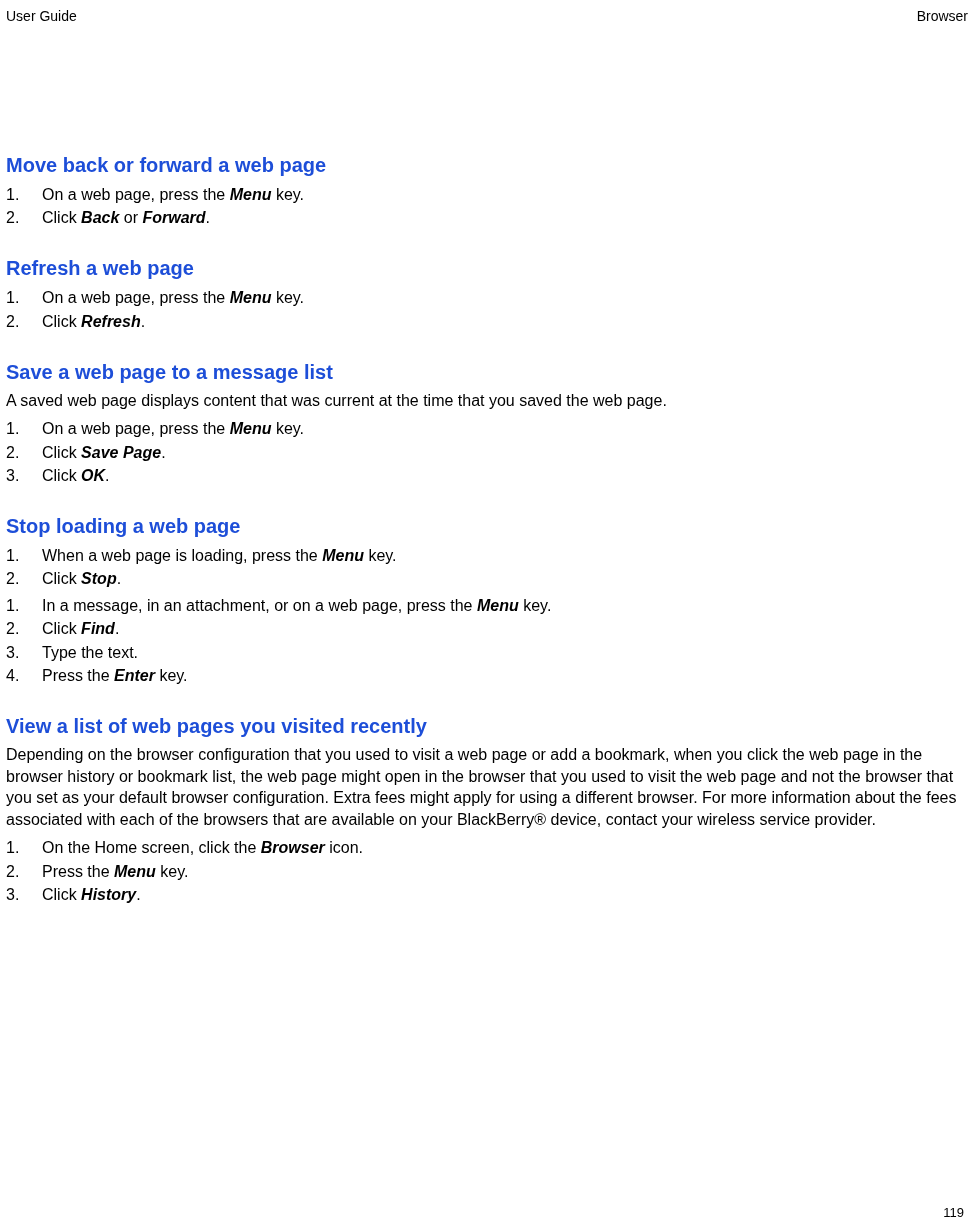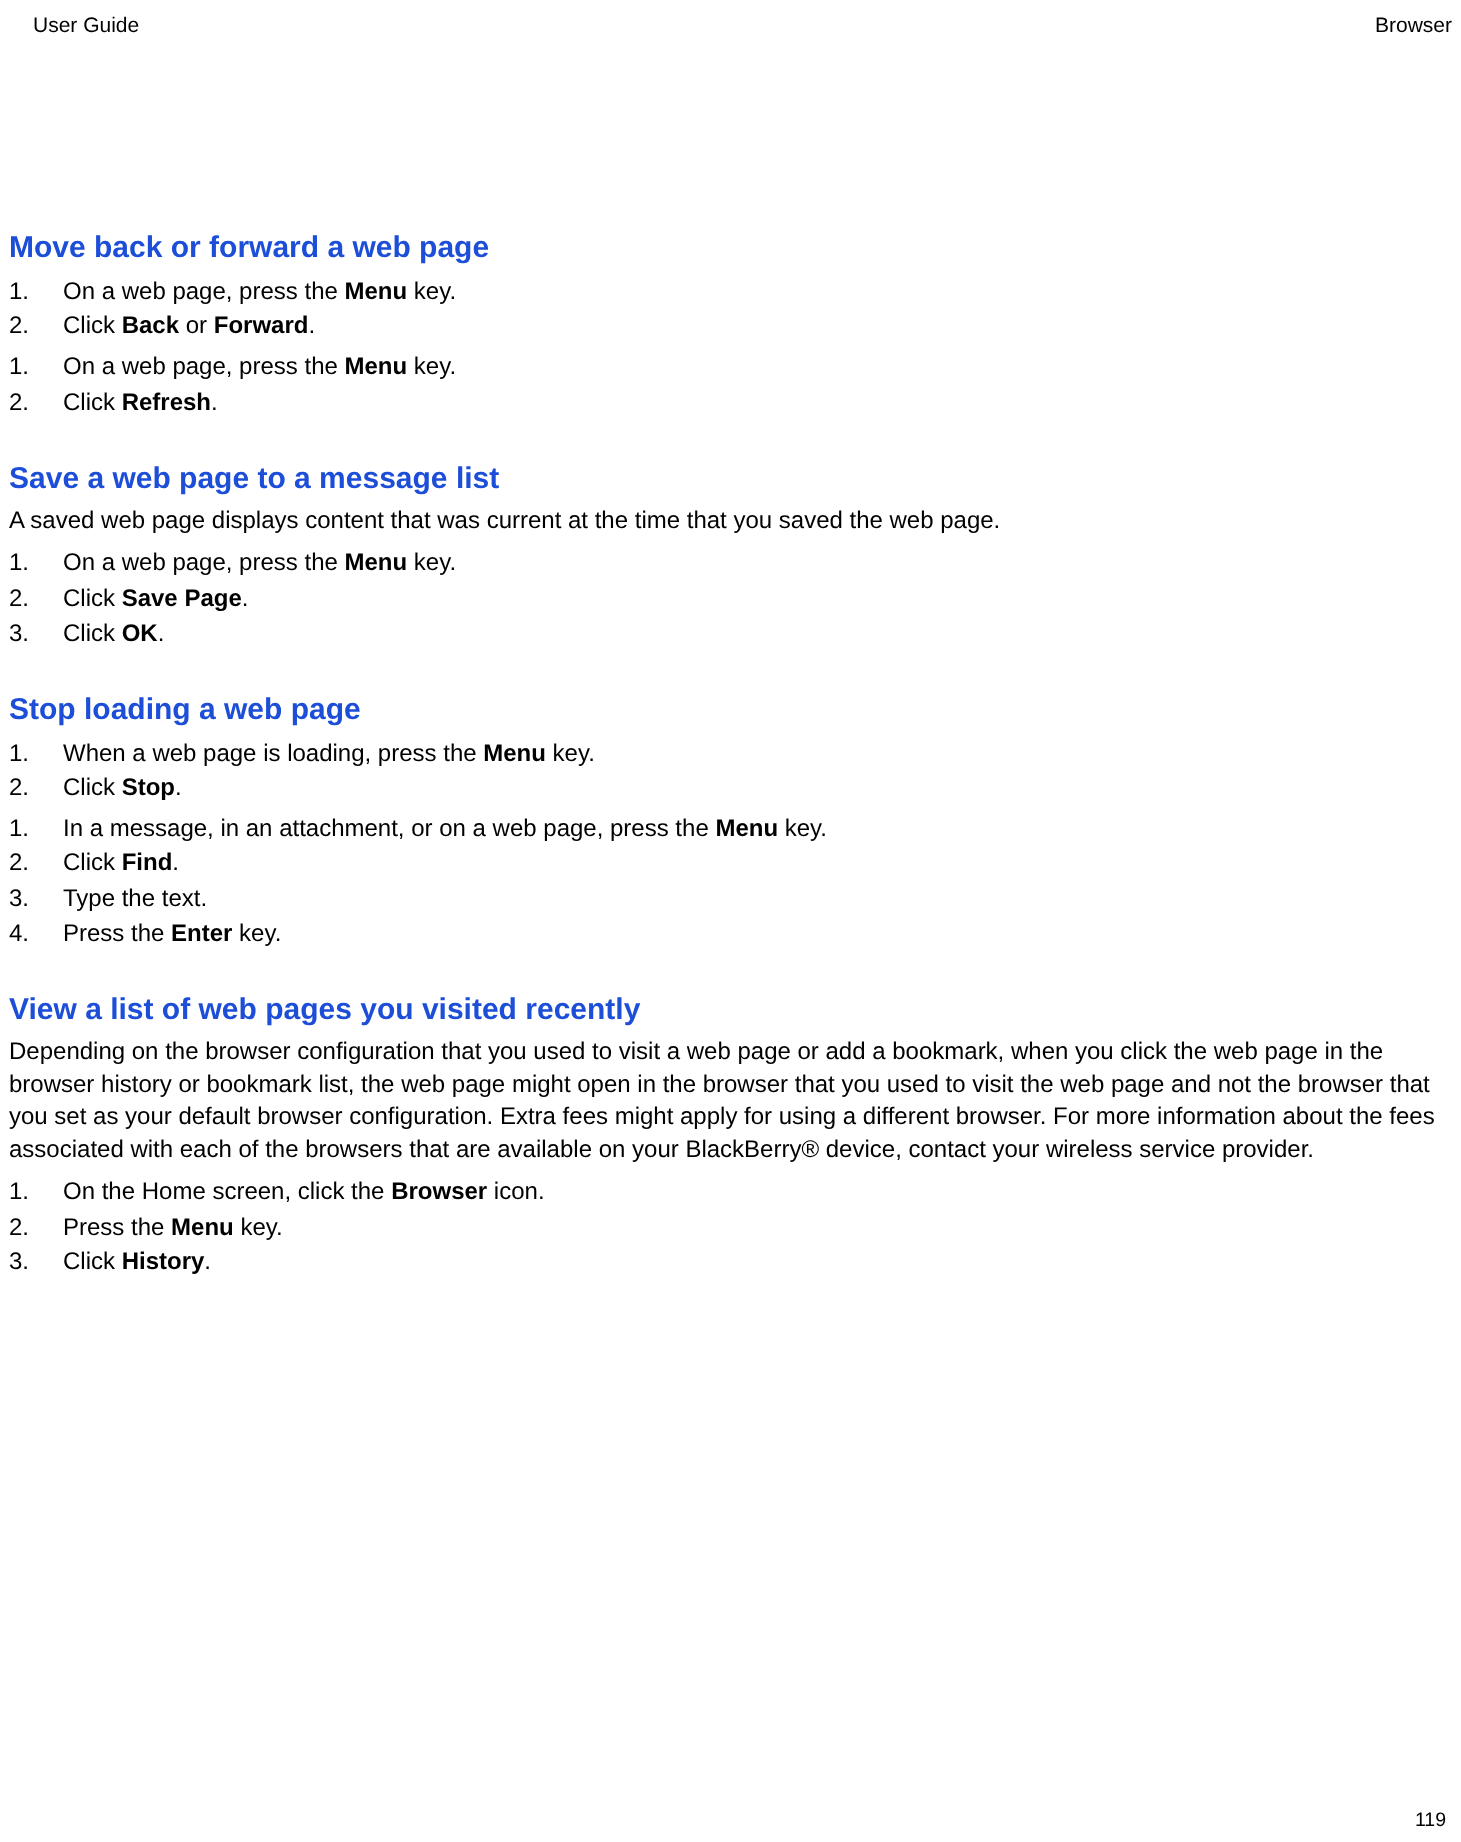--- a/index.html
+++ b/index.html
@@ -3,21 +3,21 @@
 <meta charset="utf-8">
 <style>
   * { margin: 0; padding: 0; box-sizing: border-box; }
   html, body { width: 974px; background: #fff; font-family: "Segoe UI", "Helvetica Neue", Arial, sans-serif; color: #000; }
   .page {
     width: 974px;
     min-height: 1228px;
     position: relative;
     padding: 8px 6px 0 6px;
   }
-  .hdr-row { display: flex; justify-content: space-between; font-size: 14px; margin-left: 16px; }
+  .hdr-row { display: flex; justify-content: space-between; font-size: 14px; }
   .hdr-left, .hdr-right { color: #000; }
   .content { padding: 0 0 0 0; }
   h3.section {
     font-size: 20px;
     font-weight: 700;
     color: #1d4ed8;
     margin-top: 28px;
     margin-bottom: 6px;
   }
   h3.section.first { margin-top: 130px; }
@@ -39,21 +39,21 @@
     font-size: 16px;
     line-height: 1.45;
   }
   ol.steps > li::before {
     content: counter(step) ".";
     position: absolute;
     left: 0;
     width: 28px;
     text-align: left;
   }
-  .b { font-weight: 700; }
+  .b { font-weight: 700; font-style: italic; }
   .page-num {
     position: absolute;
     bottom: 8px;
     right: 10px;
     font-size: 13px;
   }
 </style>
 </head>
 <body>
 
@@ -62,20 +62,21 @@
     <div class="hdr-left">User Guide</div>
     <div class="hdr-right">Browser</div>
   </div>
 
   <div class="content" id="content">
       <h3 class="section first">Move back or forward a web page</h3>
       <ol class="steps">
         <li>On a web page, press the <span class="b">Menu</span> key.</li>
         <li>Click <span class="b">Back</span> or <span class="b">Forward</span>.</li>
       </ol>
+      <h3 class="section">Refresh a web page</h3>
       <ol class="steps">
         <li>On a web page, press the <span class="b">Menu</span> key.</li>
         <li>Click <span class="b">Refresh</span>.</li>
       </ol>
       <h3 class="section">Save a web page to a message list</h3>
       <p class="body">A saved web page displays content that was current at the time that you saved the web page.</p>
       <ol class="steps">
         <li>On a web page, press the <span class="b">Menu</span> key.</li>
         <li>Click <span class="b">Save Page</span>.</li>
         <li>Click <span class="b">OK</span>.</li>

